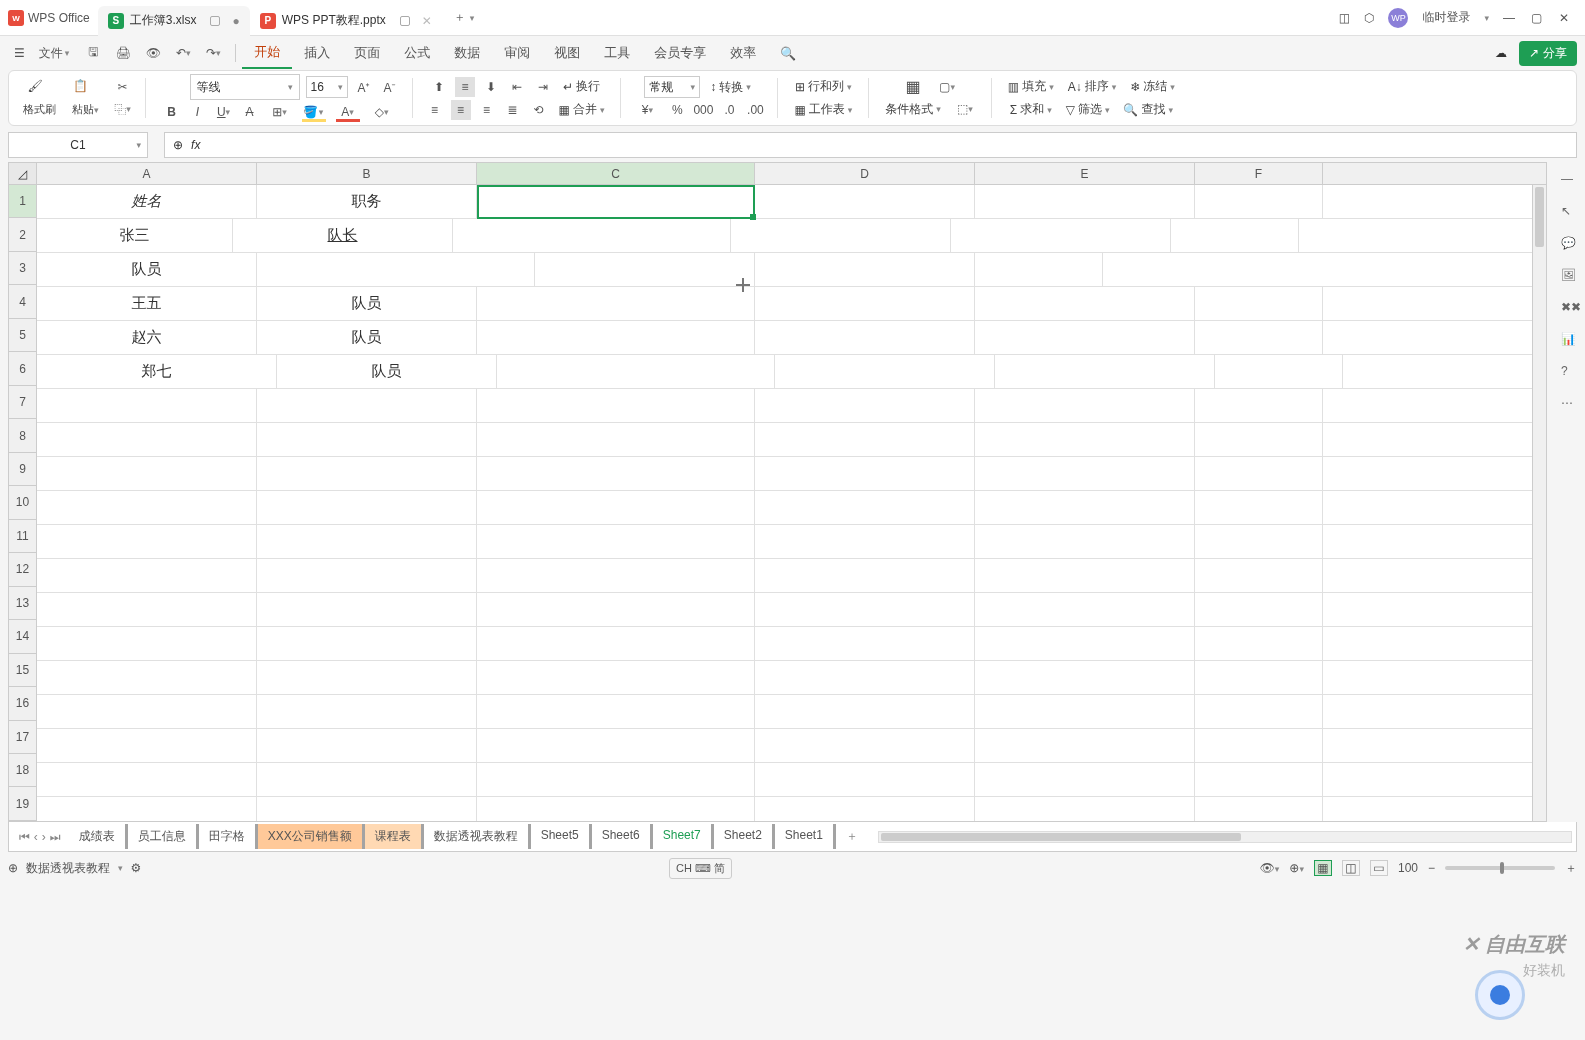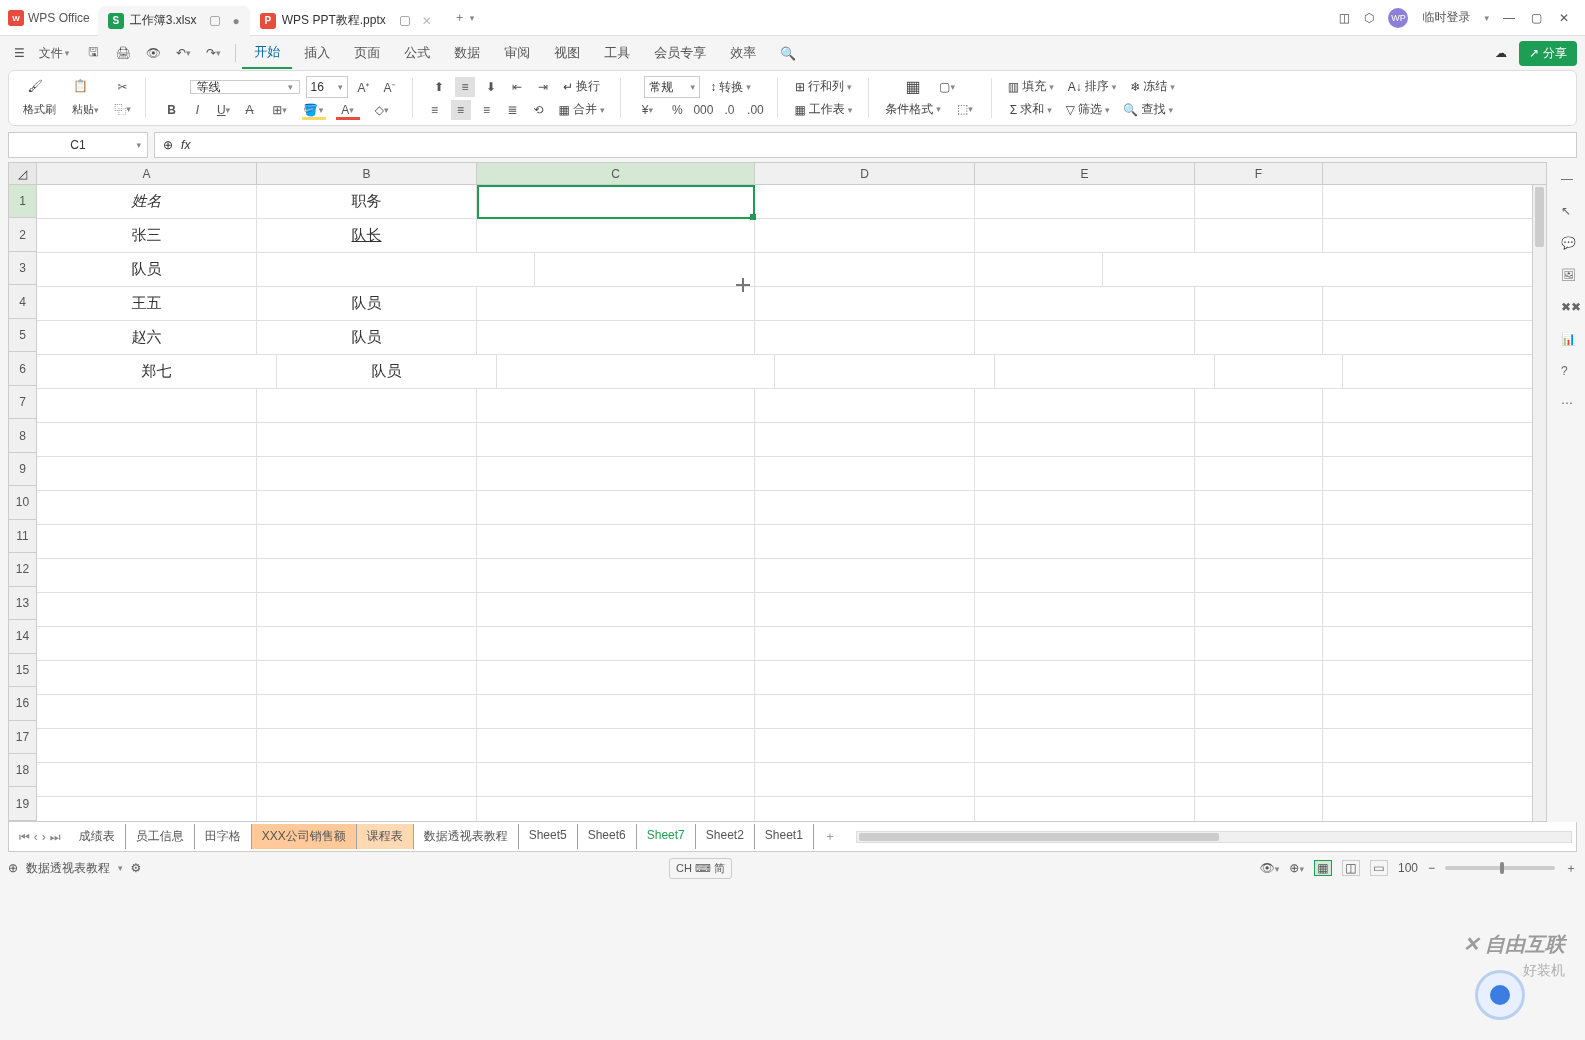--- a/index.html
+++ b/index.html
@@ -15,37 +15,37 @@
 .tab-add{margin-left:12px;display:flex;align-items:center;gap:4px;color:#666;}
 .tb-right{margin-left:auto;display:flex;align-items:center;gap:14px;padding-right:12px;color:#555;}
 .avatar{width:20px;height:20px;border-radius:50%;background:#8b7fd8;color:#fff;display:flex;align-items:center;justify-content:center;font-size:9px;}
 .win-btn{width:14px;height:14px;color:#555;}
 .menubar{height:34px;background:#f5f5f5;display:flex;align-items:center;padding:0 8px;gap:2px;}
 .menu-btn{padding:4px 6px;color:#555;display:flex;align-items:center;gap:2px;}
 .qat{display:flex;align-items:center;gap:10px;padding:0 6px;}
 .qat-sep{width:1px;height:18px;background:#ccc;margin:0 4px;}
 .menu-tabs{display:flex;align-items:center;gap:0;}
 .menu-tab{padding:6px 12px;font-size:13px;color:#555;cursor:pointer;}
-.menu-tab.active{color:#0369a1;border-bottom:2px solid #1e9e54;font-weight:500;}
+.menu-tab.active{color:#c2410c;border-bottom:2px solid #1e9e54;font-weight:500;}
 .menu-right{margin-left:auto;display:flex;align-items:center;gap:12px;}
 .share-btn{background:#1e9e54;color:#fff;padding:4px 10px;border-radius:4px;display:flex;align-items:center;gap:4px;}
 .ribbon{background:#fff;border:1px solid #ddd;border-radius:6px;margin:0 8px 6px;padding:6px 8px;display:flex;align-items:center;gap:4px;height:56px;}
 .rgroup{display:flex;flex-direction:column;gap:2px;align-items:center;padding:0 4px;}
 .rgroup-big{display:flex;flex-direction:column;align-items:center;justify-content:center;gap:1px;padding:0 6px;}
 .rgroup-big .ico{width:24px;height:22px;}
 .rgroup-big .lbl{font-size:11px;color:#444;}
 .rrow{display:flex;align-items:center;gap:6px;}
 .rsep{width:1px;height:40px;background:#e0e0e0;margin:0 4px;}
-.font-sel{border:1px solid #ccc;height:14px;padding:0 6px;display:flex;align-items:center;width:110px;font-size:12px;background:#fff;justify-content:space-between;margin-left:32px;}
+.font-sel{border:1px solid #ccc;height:26px;padding:0 6px;display:flex;align-items:center;width:110px;font-size:12px;background:#fff;justify-content:space-between;margin-left:32px;}
 .size-sel{border:1px solid #ccc;height:22px;width:42px;padding:0 4px;display:flex;align-items:center;font-size:12px;background:#fff;justify-content:space-between;}
 .ico-btn{width:20px;height:20px;display:flex;align-items:center;justify-content:center;color:#555;cursor:pointer;}
 .ico-btn.dd{width:28px;}
 .fmt-sel{border:1px solid #ccc;height:22px;width:56px;padding:0 4px;display:flex;align-items:center;font-size:12px;background:#fff;justify-content:space-between;}
 .ribbon-btn{display:flex;align-items:center;gap:3px;font-size:12px;color:#444;padding:2px 4px;}
-.namebox-bar{display:flex;gap:6px;margin:0 8px 4px;}
+.namebox-bar{display:flex;gap:16px;margin:0 8px 4px;}
 .namebox{border:1px solid #ccc;background:#fff;height:26px;width:140px;display:flex;align-items:center;justify-content:center;position:relative;font-size:12px;}
 .namebox .dd{position:absolute;right:6px;color:#888;}
 .fxbar{border:1px solid #ccc;background:#fff;height:26px;flex:1;display:flex;align-items:center;padding:0 8px;gap:8px;}
 .grid-area{display:flex;margin:0 8px;border:1px solid #ccc;background:#fff;position:relative;height:660px;}
 .right-rail{width:30px;background:#f5f5f5;display:flex;flex-direction:column;align-items:center;gap:14px;padding-top:10px;}
 .right-rail .ri{width:18px;height:18px;color:#666;}
 .grid-main{flex:1;display:flex;flex-direction:column;}
 .col-headers{display:flex;height:22px;background:#f0f0f0;border-bottom:1px solid #ccc;}
 .corner{width:28px;border-right:1px solid #ccc;background:#e8e8e8;display:flex;align-items:center;justify-content:center;}
 .ch{border-right:1px solid #ccc;display:flex;align-items:center;justify-content:center;font-size:12px;color:#555;background:#f0f0f0;}
@@ -56,21 +56,21 @@
 .rh.sel{background:#d4e8d4;}
 .cells{position:relative;flex:1;}
 .cell-row{display:flex;height:34px;border-bottom:1px solid #e0e0e0;}
 .cell{border-right:1px solid #e0e0e0;display:flex;align-items:center;justify-content:center;font-size:15px;color:#333;}
 .sel-box{position:absolute;border:2px solid #1e9e54;pointer-events:none;}
 .sel-handle{position:absolute;width:6px;height:6px;background:#1e9e54;right:-3px;bottom:-3px;}
 .vscroll{width:14px;background:#f0f0f0;border-left:1px solid #ccc;position:relative;}
 .vscroll-thumb{position:absolute;top:2px;left:2px;right:2px;height:60px;background:#ccc;border-radius:2px;}
 .sheet-tabs{height:30px;display:flex;align-items:center;margin:0 8px;background:#fff;border:1px solid #ccc;border-top:none;padding:0 4px;gap:2px;}
 .nav-btns{display:flex;gap:4px;color:#888;padding:0 6px;}
-.stab{padding:4px 10px;font-size:12px;color:#555;border-right:1px solid #a3a3a3;cursor:pointer;}
+.stab{padding:4px 10px;font-size:12px;color:#555;border-right:3px solid #a3a3a3;cursor:pointer;}
 .stab.hl1{background:#ffc999;}
 .stab.hl2{background:#ffd9b3;}
 .stab.active{color:#1e9e54;font-weight:500;}
 .stab-add{padding:4px 8px;color:#888;}
 .hscroll{flex:1;margin-left:10px;height:12px;background:#f0f0f0;position:relative;border:1px solid #ddd;}
 .hscroll-thumb{position:absolute;left:2px;top:1px;bottom:1px;width:360px;background:#ccc;border-radius:2px;}
 .statusbar{height:28px;display:flex;align-items:center;margin:2px 8px 0;font-size:12px;color:#555;gap:10px;}
 .sb-left{display:flex;align-items:center;gap:8px;}
 .sb-right{margin-left:auto;display:flex;align-items:center;gap:10px;}
 .ime{border:1px solid #ccc;padding:2px 6px;border-radius:3px;font-size:11px;}
@@ -340,21 +340,21 @@
             </div>
       <div class="cell-row">
               <div class="cell" style="width: 220px; font-style: italic;">姓名</div>
               <div class="cell" style="width: 220px;">职务</div>
               <div class="cell" style="width: 278px;"></div>
               <div class="cell" style="width: 220px;"></div>
               <div class="cell" style="width: 220px;"></div>
               <div class="cell" style="width: 128px;"></div>
             </div>
             <div class="cell-row">
-              <div class="cell" style="width: 220px;">张三</div>
+              <div class="cell" style="width: 196px;">张三</div>
               <div class="cell" style="width: 220px; text-decoration: underline;">队长</div>
               <div class="cell" style="width: 278px;"></div>
               <div class="cell" style="width: 220px;"></div>
               <div class="cell" style="width: 220px;"></div>
               <div class="cell" style="width: 128px;"></div>
             </div>
             <div class="cell-row">
               <div class="cell" style="width: 220px;">队员</div>
               <div class="cell" style="width: 278px;"></div>
               <div class="cell" style="width: 220px;"></div>

